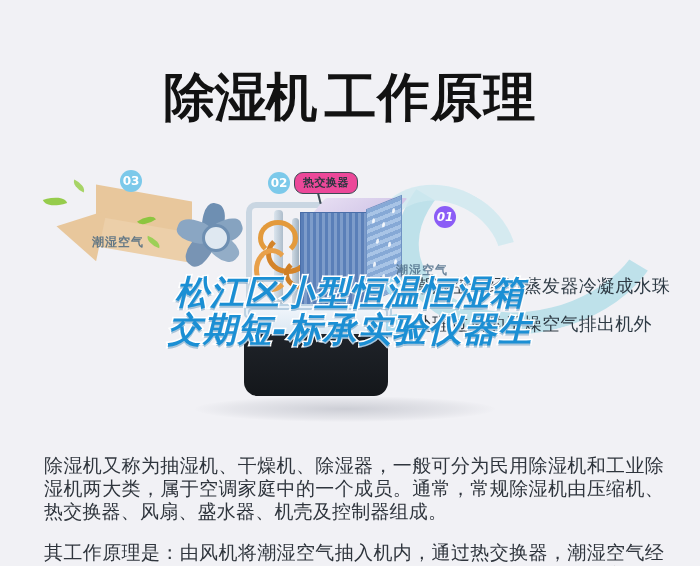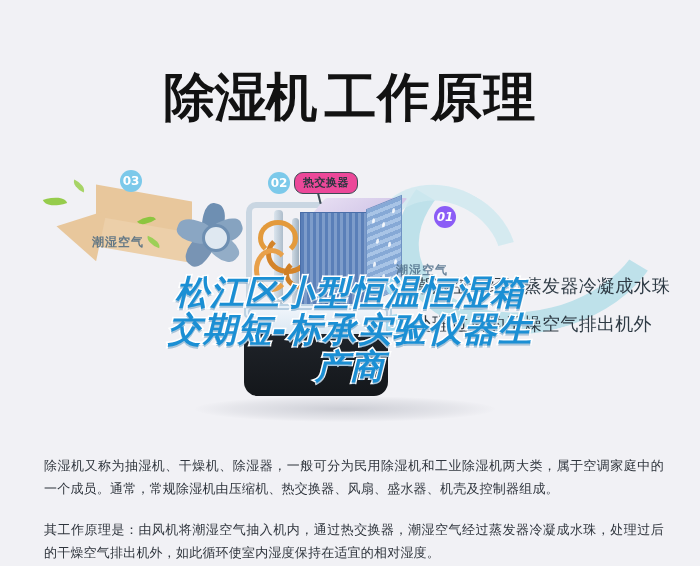--- a/index.html
+++ b/index.html
@@ -426,21 +426,21 @@
   }
 
   
   .body-copy {
     position: absolute;
     left: 44px; top: 416px;
     width: 620px;
     z-index: 8;
   }
   .para {
-    font-size: 13px;
+    font-size: 19px;
     line-height: 23px;
     color: #2f353d;
     letter-spacing: .2px;
     margin: 0 0 18px 0;
     text-align: justify;
   }
   .para:last-child { margin-bottom: 0; }
 </style>
 </head>
 <body>
@@ -528,21 +528,20 @@
     </div>
     <div class="legend-row">
       <div class="legend-num">03</div>
       <div class="legend-text">处理过后的干燥空气排出机外</div>
     </div>
   </div>
 
   <div class="overlay">
     <div class="overlay-line">松江区小型恒温恒湿箱</div>
     <div class="overlay-line">交期短-标承实验仪器生</div>
-    <div class="overlay-line">产商</div>
   </div>
 
   <div class="body-copy">
     <p class="para">除湿机又称为抽湿机、干燥机、除湿器，一般可分为民用除湿机和工业除湿机两大类，属于空调家庭中的一个成员。通常，常规除湿机由压缩机、热交换器、风扇、盛水器、机壳及控制器组成。</p>
     <p class="para">其工作原理是：由风机将潮湿空气抽入机内，通过热交换器，潮湿空气经过蒸发器冷凝成水珠，处理过后的干燥空气排出机外，如此循环使室内湿度保持在适宜的相对湿度。</p>
   </div>
 
 </div>
 
 </body></html>

